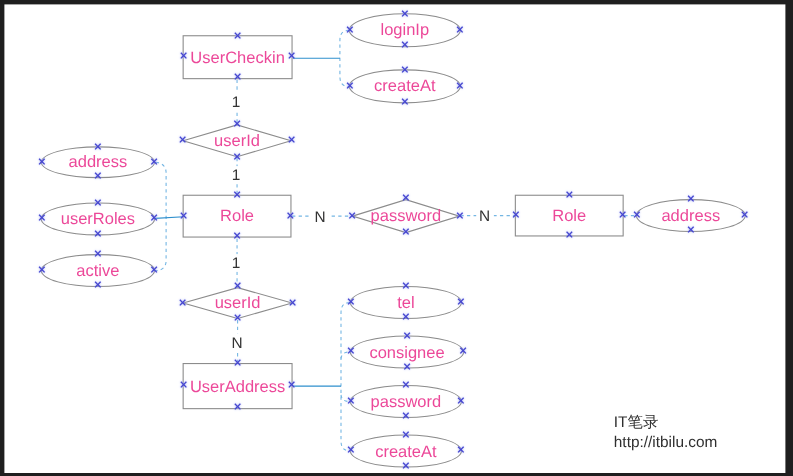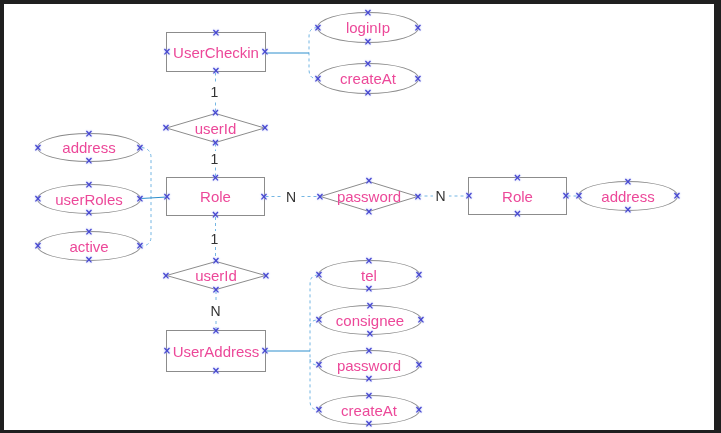--- a/index.html
+++ b/index.html
@@ -189,14 +189,16 @@
     </div>
 
   <span class="card" style="left:214.5px;top:92px">1</span>
   <span class="card" style="left:214.5px;top:158.5px">1</span>
   <span class="card" style="left:291px;top:196.5px">N</span>
   <span class="card" style="left:440.5px;top:196px">N</span>
   <span class="card" style="left:214.5px;top:238.5px">1</span>
   <span class="card" style="left:215.5px;top:311px">N</span>
 
   <div class="watermark">
+    <div>IT笔录</div>
+    <div>http://itbilu.com</div>
   </div>
 </div>
 
 </body></html>

